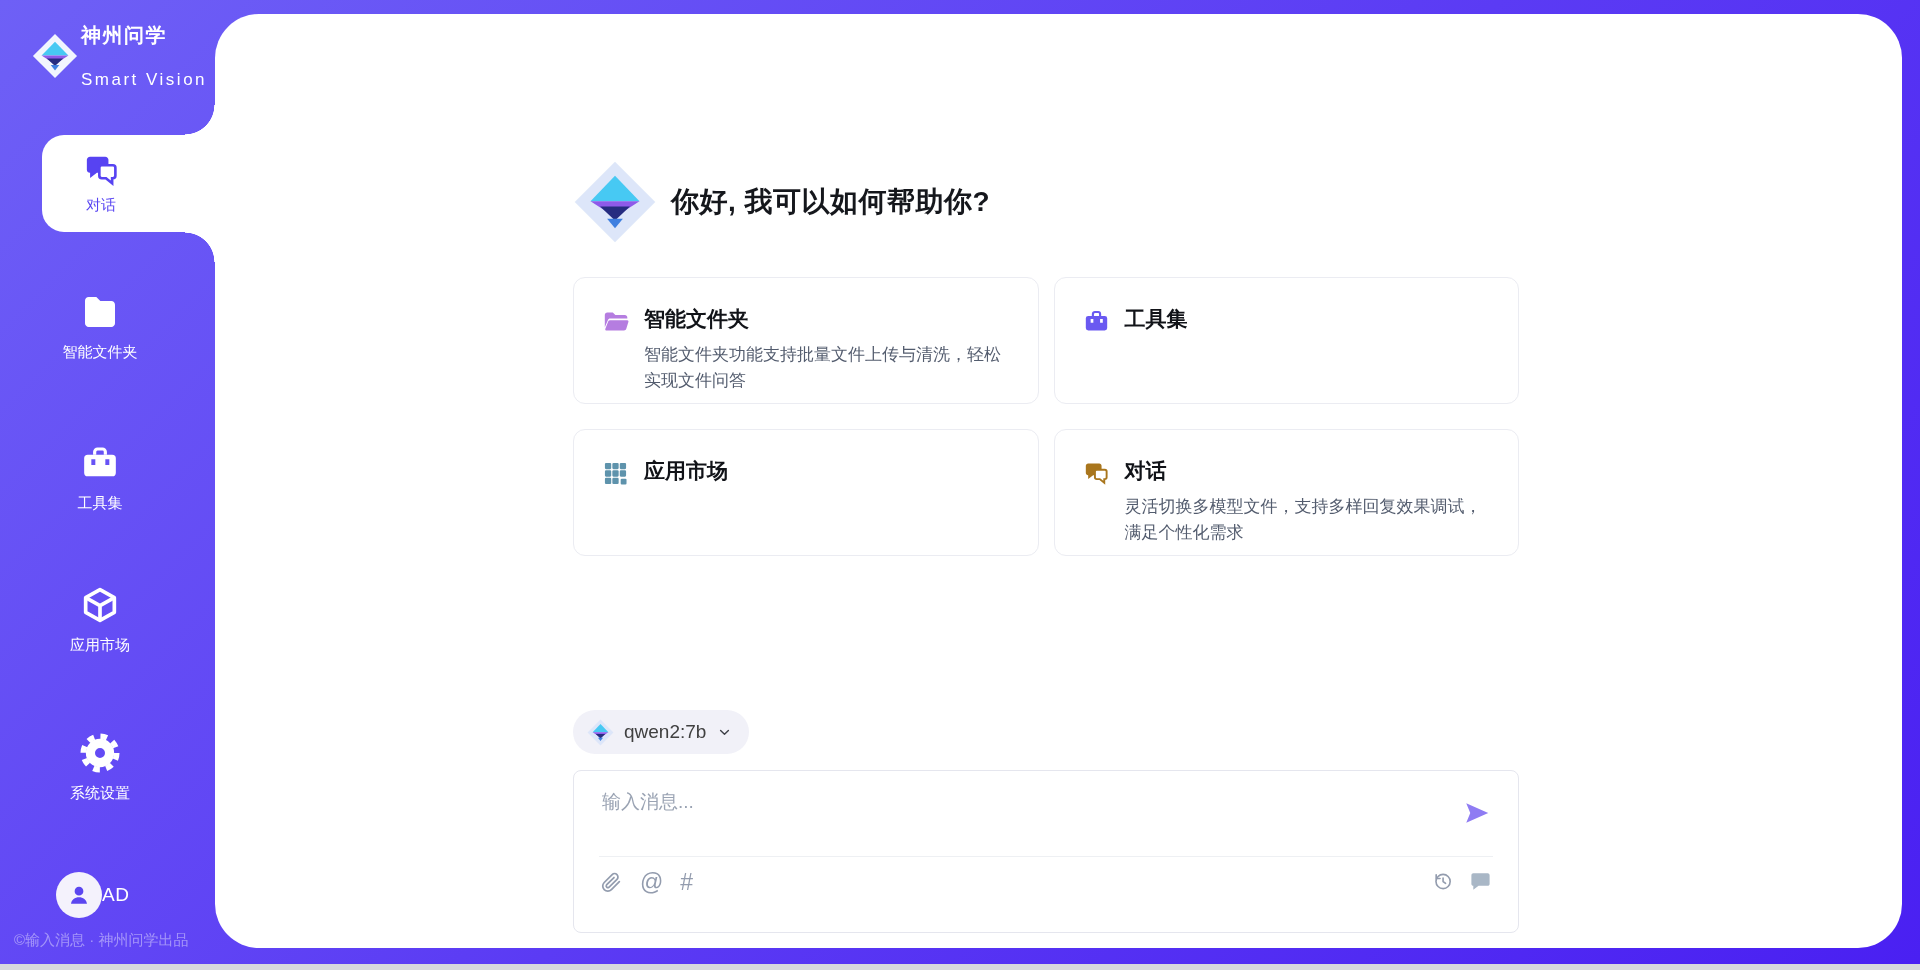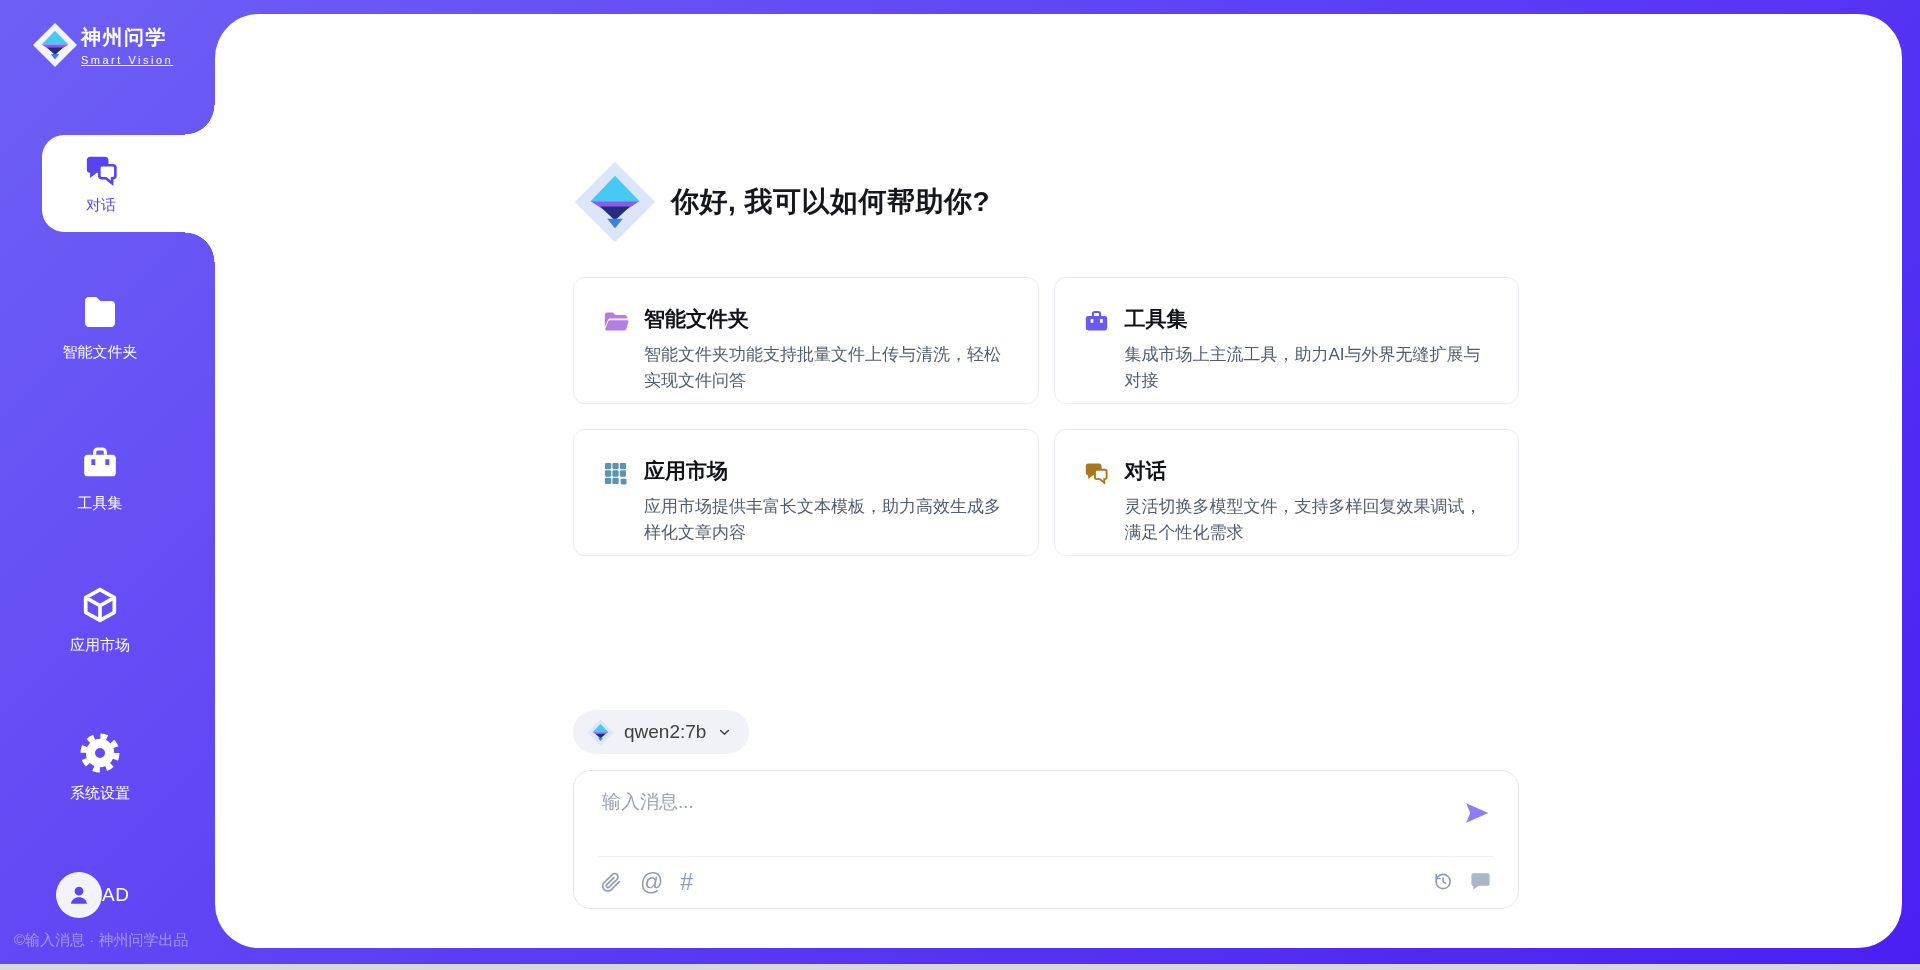--- a/index.html
+++ b/index.html
@@ -5,21 +5,21 @@
   * { margin:0; padding:0; box-sizing:border-box; }
   html,body { width:1920px; height:970px; overflow:hidden; background:#d7d8dd;
     font-family:"Liberation Sans","DejaVu Sans",sans-serif; }
   .app { position:relative; width:1920px; height:964px; overflow:hidden;
     background:linear-gradient(135deg,#6e60f6 0%,#5b3bf4 52%,#4a20f2 100%); }
   .window-edge { width:1920px; height:6px; background:#d7d8dd; }
 
   
   .logo { position:absolute; left:32px; top:22px; display:flex; align-items:center; gap:3px; }
   .logo-name { color:#fff; font-size:20px; font-weight:600; letter-spacing:1.5px; }
-  .logo-sub { color:#fff; font-size:11px; letter-spacing:2.5px; margin-top:3px;text-decoration:underline; }
+  .logo-sub { color:#fff; font-size:17px; letter-spacing:2.5px; margin-top:21px; }
 
   .tab { position:absolute; left:42px; top:135px; width:173px; height:97px;
     background:#fff; border-radius:22px 0 0 22px; cursor:pointer; }
   .tab::before { content:""; position:absolute; right:0; top:-30px; width:30px; height:30px;
     background:radial-gradient(circle 30px at 0 0, rgba(0,0,0,0) 29px, #fff 29.6px); }
   .tab::after { content:""; position:absolute; right:0; bottom:-30px; width:30px; height:30px;
     background:radial-gradient(circle 30px at 0 100%, rgba(0,0,0,0) 29px, #fff 29.6px); }
   .tab-inner { position:absolute; left:0; top:0; width:118px; height:100%;
     display:flex; flex-direction:column; align-items:center; justify-content:center; gap:7px; }
   .tab-inner svg { width:37px; height:37px; color:#5743f2; }
@@ -54,22 +54,22 @@
   .ic-market { color:#5e93ac; } .ic-chat { color:#a9761d; }
   .card-title { margin:27px 24px 0 70px; color:#111318; font-size:21px; font-weight:700; }
   .card-desc { margin:9px 24px 0 70px; color:#535c6e; font-size:17px; line-height:1.5; }
 
   .model-pill { position:absolute; left:358px; top:696px; height:44px; padding:0 16px 0 14px;
     display:inline-flex; align-items:center; gap:10px; background:#f1f1f8; border-radius:22px; cursor:pointer; }
   .model-pill .pill-logo { width:27px; height:27px; }
   .model-name { color:#404040; font-size:19px; }
   .model-pill .chev { width:17px; height:17px; color:#3f4249; }
 
-  .composer { position:absolute; left:358px; top:756px; width:946px; height:139px;
-    border:1px solid #e5e6ee; border-radius:18px; background:#fff; }
+  .composer { position:absolute; left:358px; top:756px; width:946px; height:163px;
+    border:1px solid #e5e6ee; border-radius:8px; background:#fff; }
   .composer-input { position:absolute; left:28px; top:18px; width:840px; height:58px;
     border:none; outline:none; resize:none; font-family:inherit; font-size:19px; color:#2a2e38; }
   .composer-input::placeholder { color:#9aa3b3; }
   .send-btn { position:absolute; right:26px; top:27px; width:30px; height:30px;
     border:none; background:transparent; cursor:pointer; padding:0; }
   .send-btn svg { width:30px; height:30px; color:#8f7cf3; }
   .composer-divider { position:absolute; left:25px; right:25px; top:85px; height:1px; background:#eef0f3; }
   .tools-left { position:absolute; left:26px; top:100px; display:flex; align-items:center; gap:17px; }
   .tools-right { position:absolute; right:26px; top:99px; display:flex; align-items:center; gap:15px; }
   .tool-btn { display:inline-flex; align-items:center; justify-content:center; cursor:pointer;
@@ -192,39 +192,37 @@
         <div class="card-desc">智能文件夹功能支持批量文件上传与清洗，轻松实现文件问答</div>
       </div>
 
       <div class="card">
         <span class="card-icon ic-toolbox" style="color: rgb(106, 89, 241);">
           <svg viewBox="0 0 24 24">
               <use href="#briefcase"></use>
             </svg>
         </span>
         <div class="card-title">工具集</div>
-        <div class="card-desc">集成市场上主流工具，助力AI与外界无缝扩展与对接</div>
       </div>
 
       <div class="card">
         <span class="card-icon ic-market" style="color: rgb(94, 147, 172);">
           <svg viewBox="0 0 24 24" fill="currentColor">
             <rect x="2.6" y="2.6" width="5.6" height="5.6" rx="1"></rect>
               <rect x="9.2" y="2.6" width="5.6" height="5.6" rx="1"></rect>
               <rect x="15.8" y="2.6" width="5.6" height="5.6" rx="1"></rect>
             <rect x="2.6" y="9.2" width="5.6" height="5.6" rx="1"></rect>
               <rect x="9.2" y="9.2" width="5.6" height="5.6" rx="1"></rect>
               <rect x="15.8" y="9.2" width="5.6" height="5.6" rx="1"></rect>
             <rect x="2.6" y="15.8" width="5.6" height="5.6" rx="1"></rect>
               <rect x="9.2" y="15.8" width="5.6" height="5.6" rx="1"></rect>
               <rect x="16.6" y="16.6" width="5.2" height="5.2" rx="1"></rect>
           </svg>
         </span>
         <div class="card-title">应用市场</div>
-        <div class="card-desc">应用市场提供丰富长文本模板，助力高效生成多样化文章内容</div>
       </div>
 
       <div class="card">
         <span class="card-icon ic-chat" style="color: rgb(169, 118, 29);">
           <svg viewBox="0 0 24 24">
               <use href="#chat-bubbles"></use>
             </svg>
         </span>
         <div class="card-title">对话</div>
         <div class="card-desc">灵活切换多模型文件，支持多样回复效果调试，满足个性化需求</div>

